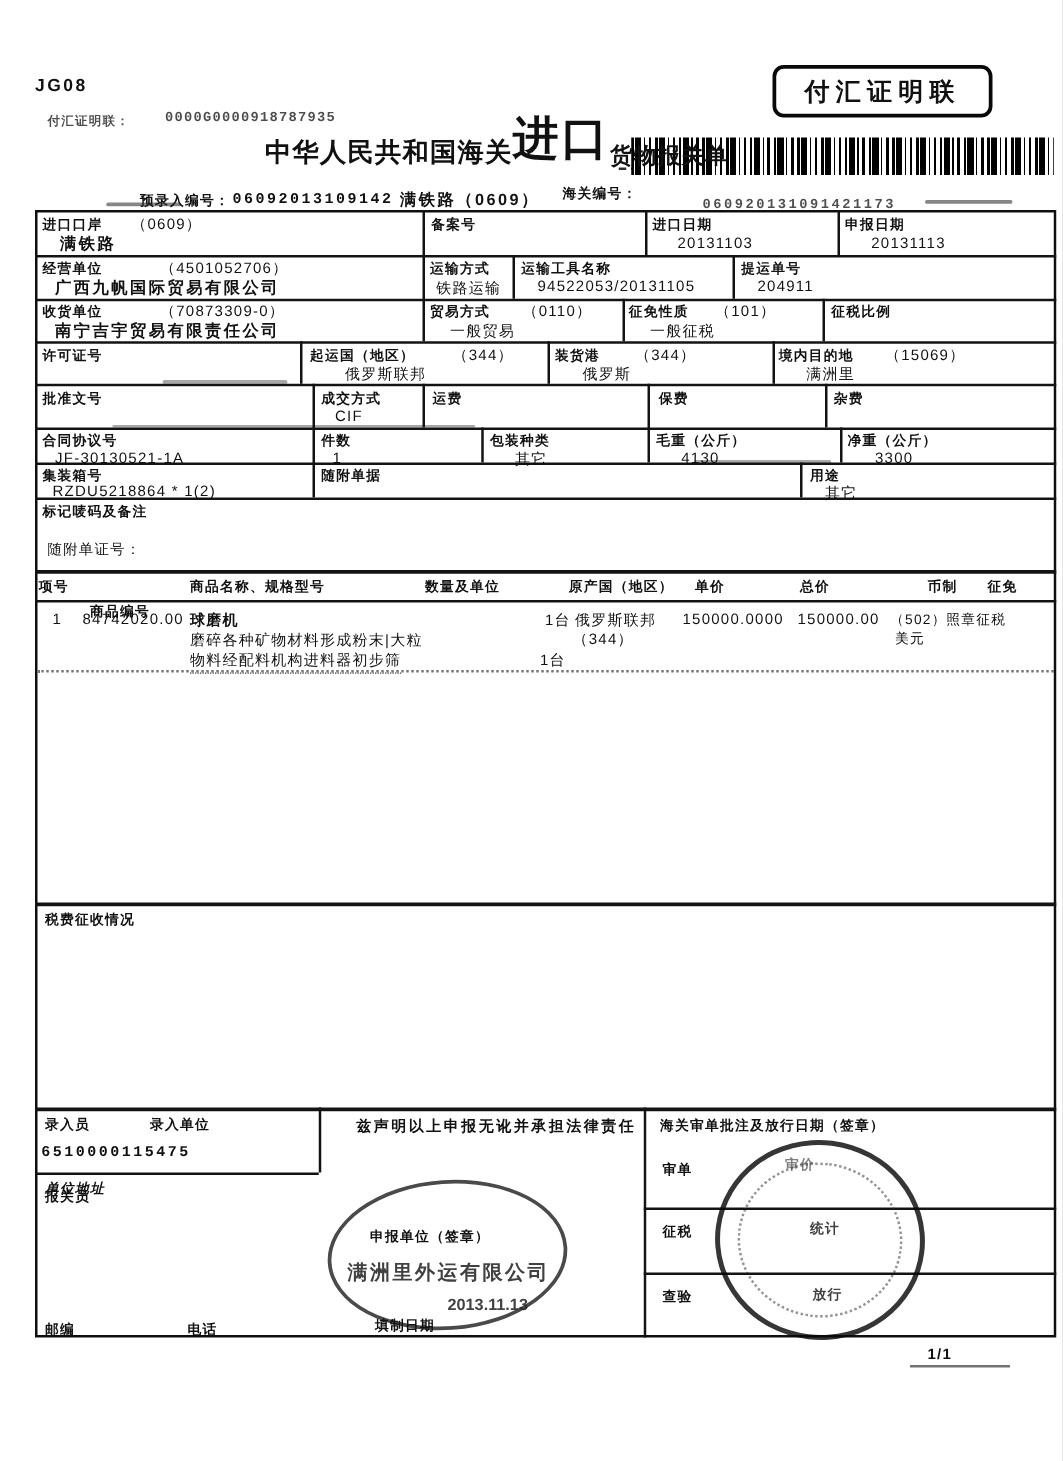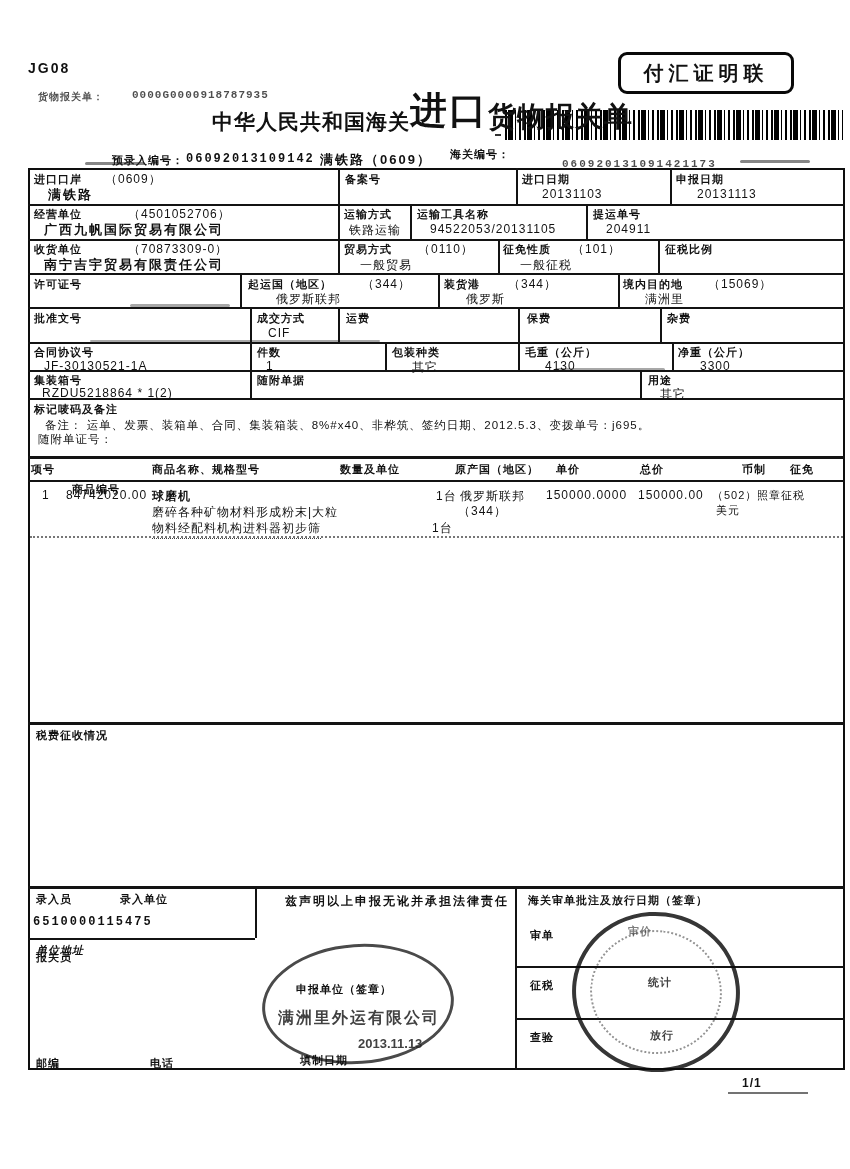--- a/index.html
+++ b/index.html
@@ -32,27 +32,27 @@
   .gray{opacity:.75;}
 </style>
 </head>
 <body>
 
 <div class="page">
 
   <span class="lbl" style="left:28px;top:60px;font-size:14px;letter-spacing:2px;">JG08</span>
   <div class="stamp-box">付汇证明联</div>
 
-  <span class="lbl gray" style="left:38px;top:90px;font-size:10px;">货物报关单：</span>
+  <span class="lbl gray" style="left:38px;top:90px;font-size:10px;">付汇证明联：</span>
   <span class="val gray code-num" style="left:132px;top:89px;font-size:11px;">0000G0000918787935</span>
 
   <div style="left:212px;top:92px;width:440px;height:44px;display:flex;align-items:flex-end;white-space:nowrap;position:absolute;z-index:3;">
     <span style="position:static;font-size:21px;font-weight:bold;letter-spacing:1px;">中华人民共和国海关</span>
     <span style="position:static;font-size:37px;font-weight:bold;letter-spacing:2px;">进口</span>
-    <span style="position:static;font-size:28px;font-weight:bold;letter-spacing:1px;">货物报关单</span>
+    <span style="position:static;font-size:18px;font-weight:bold;letter-spacing:1px;">货物报关单</span>
   </div>
   <div class="dashline" style="left:495px;top:134px;width:225px;"></div>
 
   <div class="barcode"></div>
   <span class="lbl" style="left:450px;top:147px;">海关编号：</span>
   <span class="code-num gray" style="left:562px;top:158px;font-size:11px;letter-spacing:2px;">060920131091421173</span>
 
   <span class="lbl" style="left:112px;top:153px;">预录入编号：</span>
   <span class="val code-num" style="left:186px;top:152px;letter-spacing:2px;">06092013109142</span>
   <span class="big-val" style="left:320px;top:151px;">满铁路（0609）</span>
@@ -160,21 +160,20 @@
   <span class="lbl" style="left:678px;top:345px;">净重（公斤）</span>
   <span class="val" style="left:700px;top:359px;">3300</span>
 
   <span class="lbl" style="left:34px;top:373px;">集装箱号</span>
   <span class="val" style="left:42px;top:386px;">RZDU5218864 * 1(2)</span>
   <span class="lbl" style="left:257px;top:373px;">随附单据</span>
   <span class="lbl" style="left:648px;top:373px;">用途</span>
   <span class="val" style="left:660px;top:386px;">其它</span>
 
   <span class="lbl" style="left:34px;top:402px;">标记唛码及备注</span>
-  <span class="val" style="left:45px;top:418px;font-size:11.5px;">备注： 运单、发票、装箱单、合同、集装箱装、8%#x40、非桦筑、签约日期、2012.5.3、变拨单号：j695。</span>
   <span class="val" style="left:38px;top:432px;font-size:11.5px;">随附单证号：</span>
 
   <span class="lbl" style="left:31px;top:462px;">项号</span>
   <span class="lbl" style="left:72px;top:482px;text-align:right;">商品编号</span>
   <span class="lbl" style="left:152px;top:462px;">商品名称、规格型号</span>
   <span class="lbl" style="left:340px;top:462px;">数量及单位</span>
   <span class="lbl" style="left:455px;top:462px;">原产国（地区）</span>
   <span class="lbl" style="left:556px;top:462px;">单价</span>
   <span class="lbl" style="left:640px;top:462px;">总价</span>
   <span class="lbl" style="left:742px;top:462px;">币制</span>

